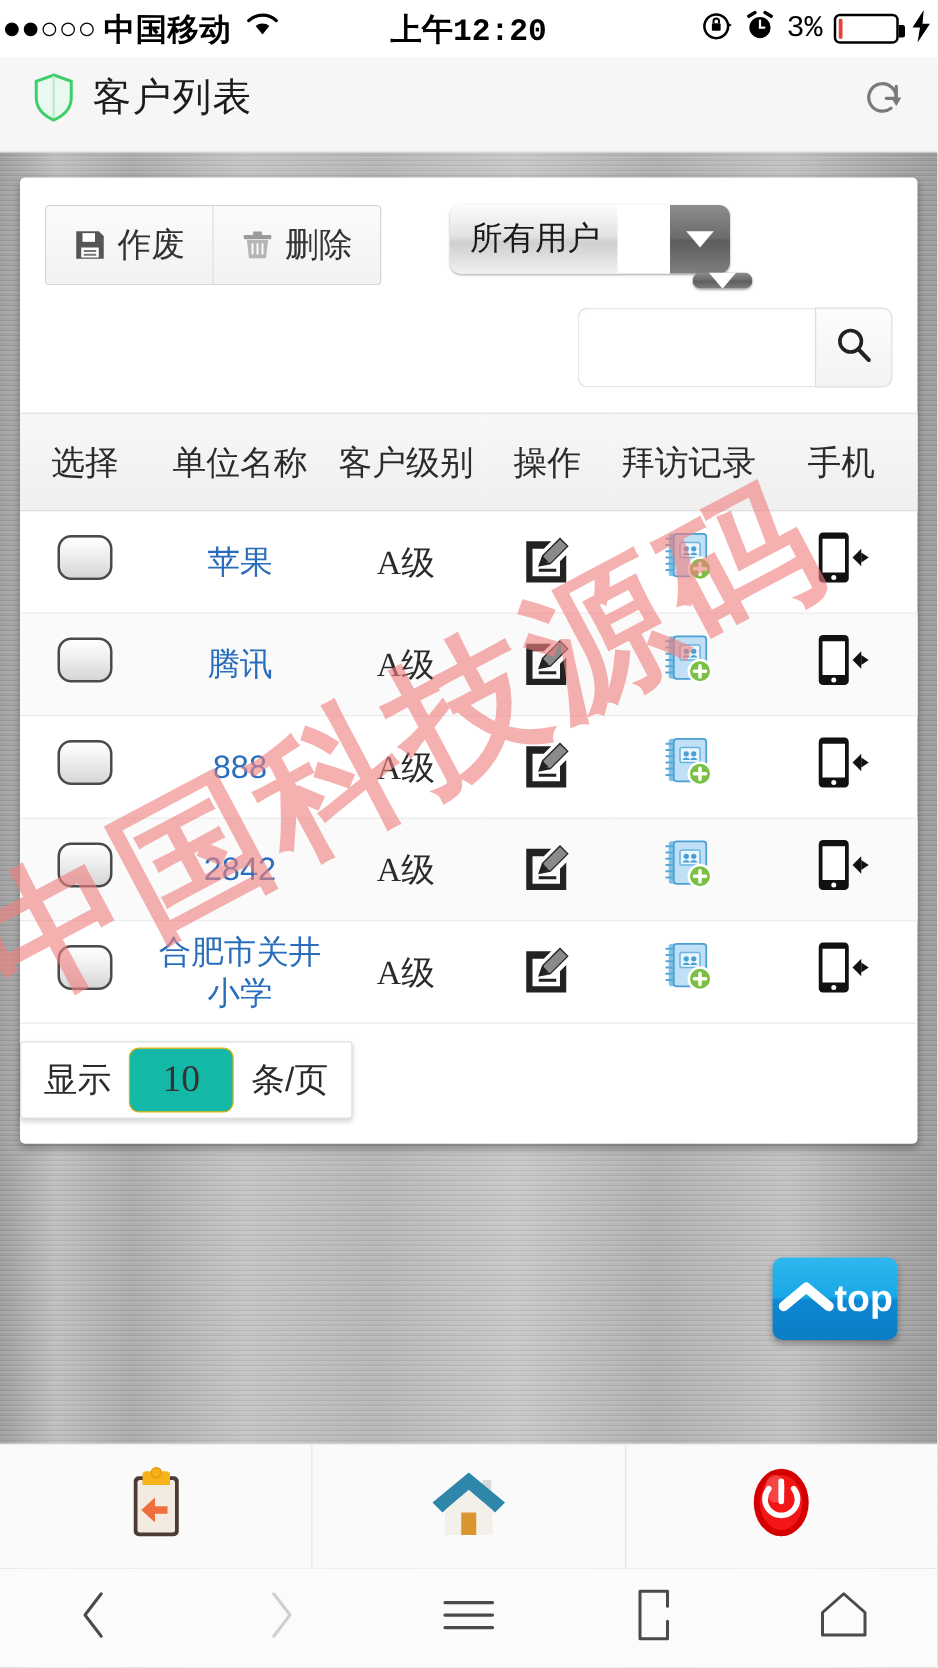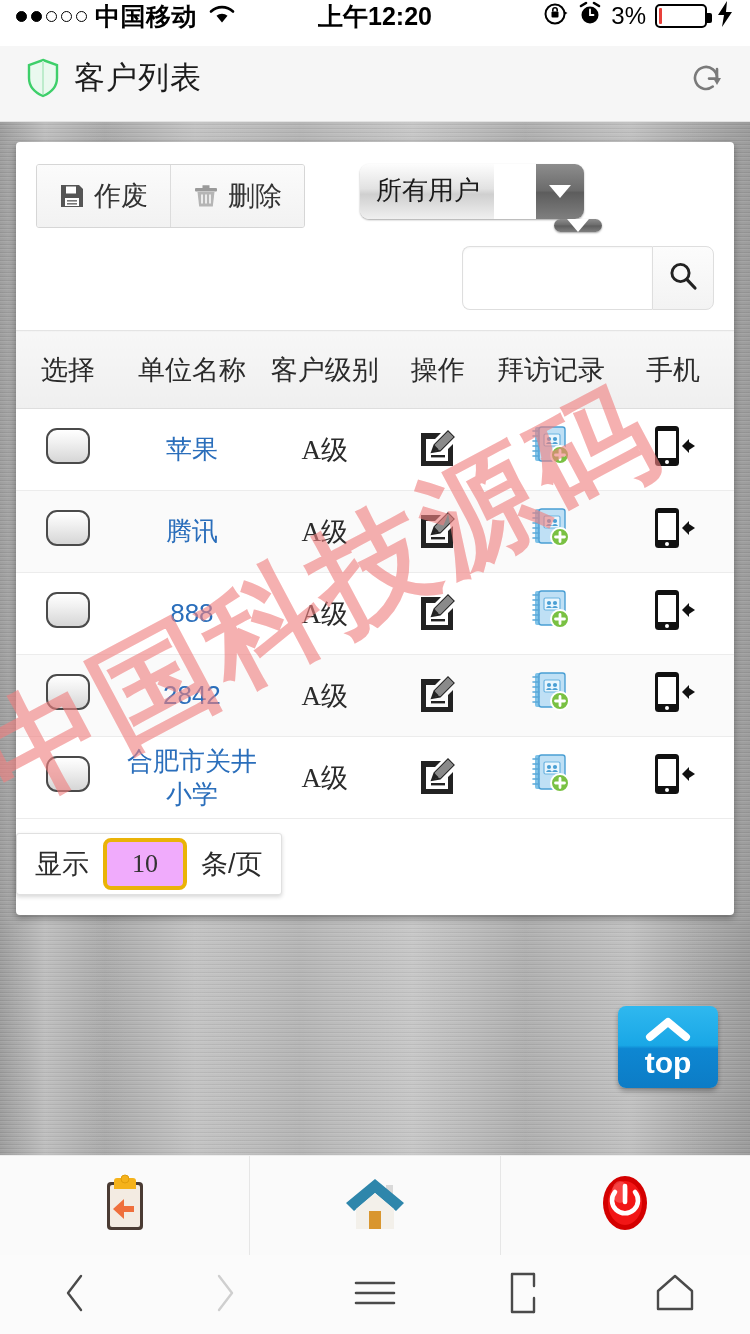--- a/index.html
+++ b/index.html
@@ -11,23 +11,24 @@
   body {
     background: #f4f4f4;
     position: relative;
   }
 
   
   .statusbar {
     height: 46px;
     background: #ffffff;
     display: flex;
-    align-items: flex-start;
-    padding: 0 16px;
+    align-items: center;
+    padding: 0 4px;
     position: relative;
+    font-family: Liberation Mono, monospace;
   }
   .sb-left { display:flex; align-items:center; gap:8px; font-size:24px; font-weight:600; color:#000; }
   .dots { display:flex; align-items:center; gap:4px; }
   .dot { width:11px; height:11px; border-radius:50%; border:1.6px solid #000; }
   .dot.filled { background:#000; }
   .carrier { font-size:25px; letter-spacing:0.5px; }
   .wifi { margin-left:2px; }
   .sb-center {
     position:absolute; left:0; right:0; text-align:center;
     font-size:25px; font-weight:600; color:#000; pointer-events:none;
@@ -161,45 +162,45 @@
   .pager-area { height:96px; position:relative; }
   .pager {
     position:absolute; left:0; top:14px;
     display:flex; align-items:center;
     background:#fff; border:1px solid #e0e0e0; border-radius:3px;
     box-shadow:0 2px 4px rgba(0,0,0,0.16);
     height:62px; padding:0 4px;
   }
   .pager .lbl { font-size:27px; color:#2b2b2b; padding:0 14px; }
   .pager .num {
-    width:84px; height:52px; border:4px solid #eab308; border-radius:8px;
-    background:#f0abfc; text-align:center; font-size:26px; color:#333;
+    width:84px; height:52px; border:1px solid #eab308; border-radius:8px;
+    background:#14b8a6; text-align:center; font-size:30px; color:#333;
     font-family:"Liberation Serif", serif; outline:none;
   }
 
   
   .watermark {
     position:absolute; left:0; top:0; width:100%; height:100%;
     pointer-events:none; overflow:hidden; z-index:5;
   }
   .wm-text {
     position:absolute; left:30px; top:560px;
     font-size:118px; font-weight:700; color:#f08080; opacity:0.62;
     transform: rotate(-28deg); transform-origin: left bottom;
     letter-spacing:6px; white-space:nowrap;
     font-family:"DejaVu Sans", sans-serif;
   }
 
   
   .topbtn {
     position:absolute; right:32px; top:884px;
-    width:100px; height:82px; border-radius:8px;
+    width:100px; height:66px; border-radius:8px;
     background: linear-gradient(180deg,#2fb8ef 0%, #19a7e6 48%, #0e87d2 52%, #0c7cc6 100%);
     box-shadow:0 3px 5px rgba(0,0,0,0.3);
-    display:flex; flex-direction:column; align-items:center; justify-content:center;
+    display:flex; flex-direction:row; align-items:center; justify-content:center;
     cursor:pointer;
   }
   .topbtn .lab { color:#fff; font-size:30px; font-weight:700; line-height:1; margin-top:2px; }
 
   
   .bottombar {
     position:absolute; left:0; right:0; bottom:79px; height:100px;
     background:#fafafa; border-top:1px solid #ededed;
     display:flex; align-items:center;
   }

